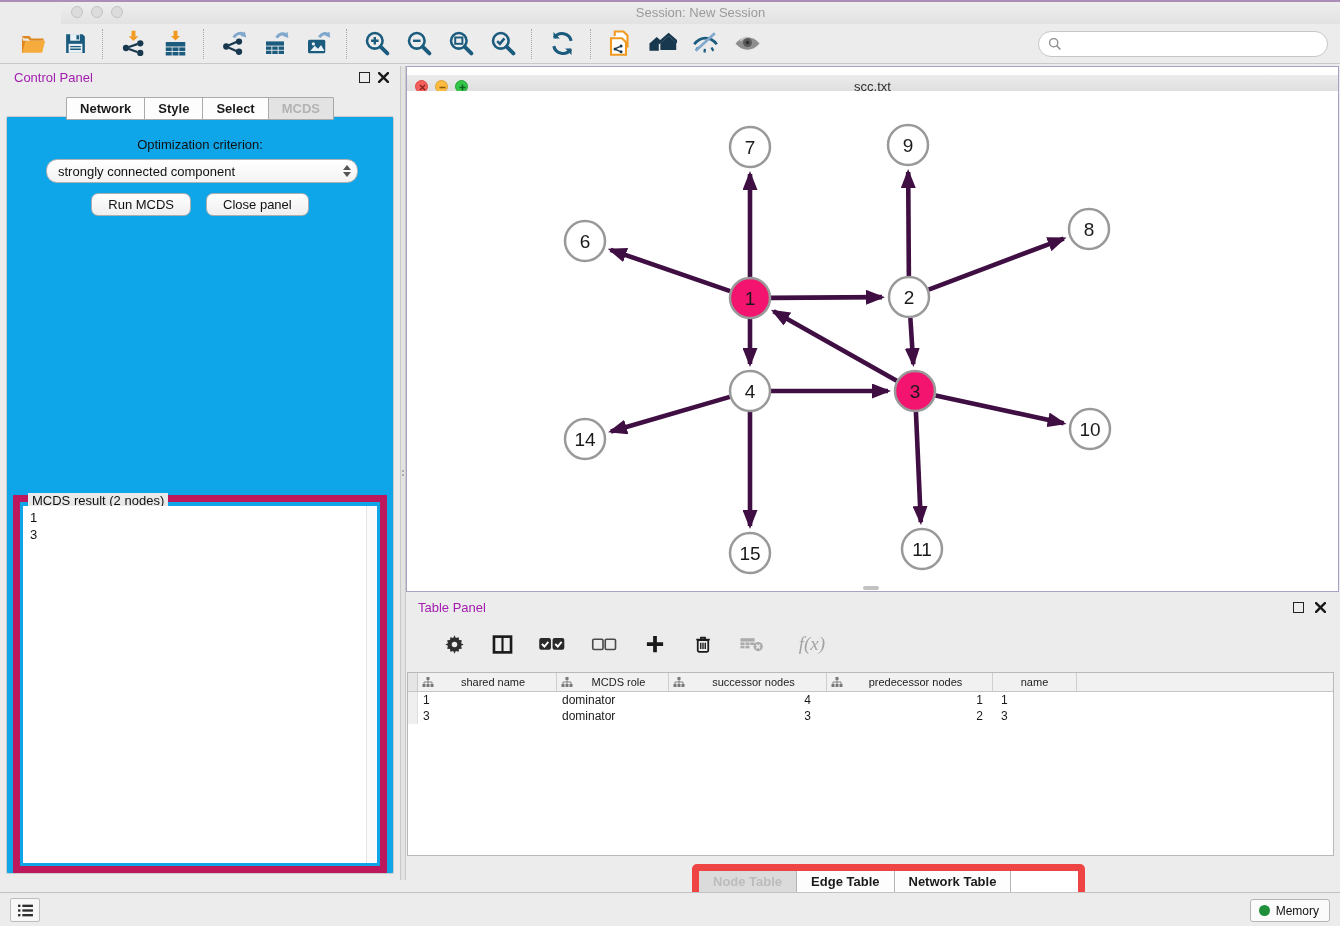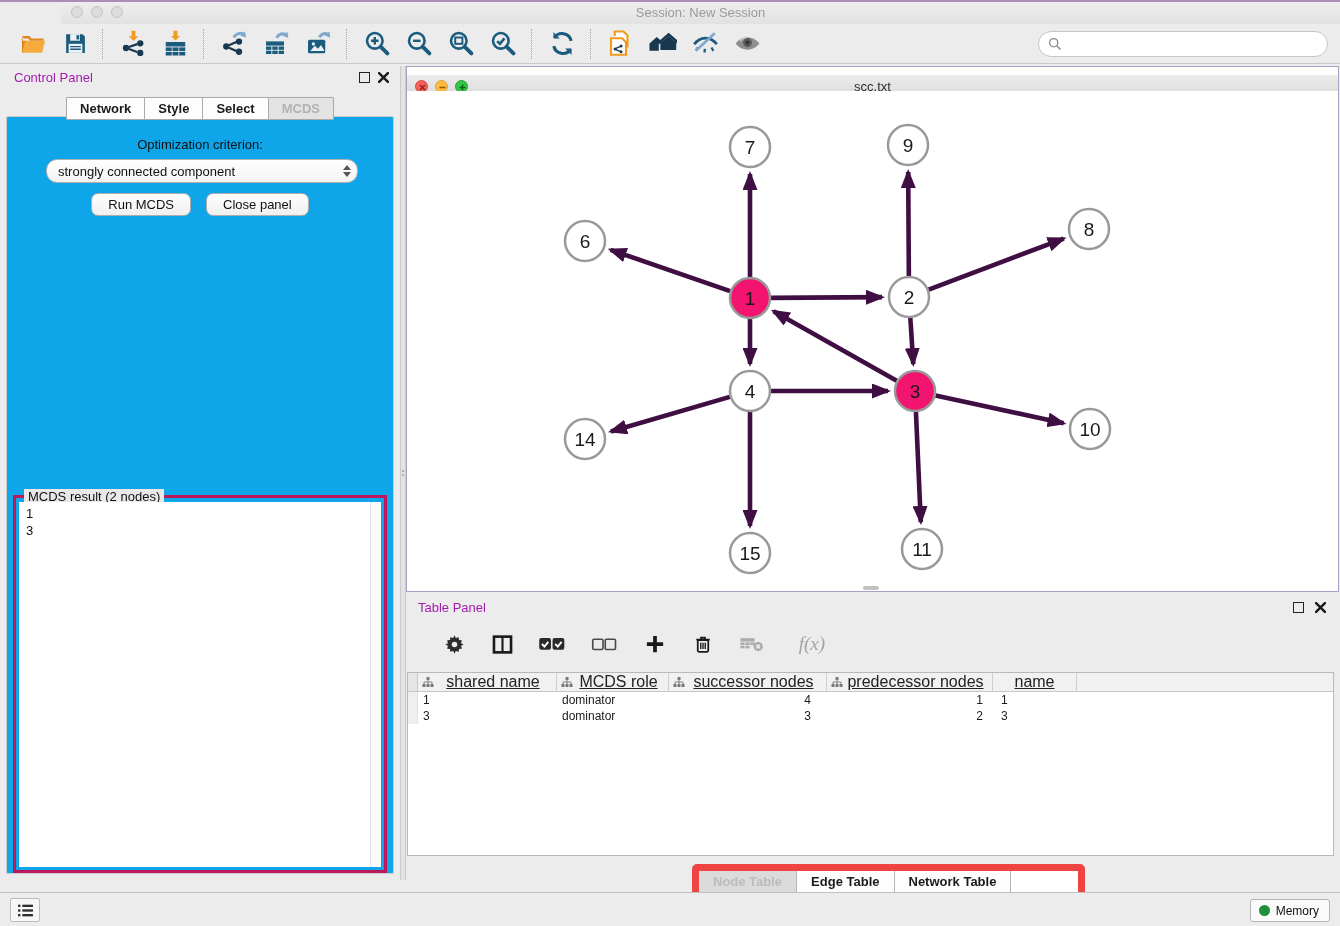--- a/index.html
+++ b/index.html
@@ -35,21 +35,21 @@
   .cp-body { position:absolute; left:6px; right:6px; top:50px; bottom:6px; background:#0ea5e9; border:1px solid #CBCBCB; border-radius:2px; }
   .opt-label { position:absolute; top:20px; left:0; right:0; text-align:center; font-size:13px; color:#111; }
   .criterion { position:absolute; top:42px; left:39px; width:312px; height:24px; background:linear-gradient(#FFFFFF,#F3F3F3); border:1px solid #B1B1B1; border-radius:11px; display:flex; align-items:center; padding:0 6px 0 11px; font-size:13px; color:#111; }
   .criterion .spacer { flex:1; }
   .stepper { display:flex; flex-direction:column; align-items:center; gap:2px; }
   .stepper i { display:block; width:0; height:0; border-left:4px solid transparent; border-right:4px solid transparent; }
   .stepper .up { border-bottom:5px solid #555; }
   .stepper .dn { border-top:5px solid #555; }
   .cp-buttons { position:absolute; top:76px; left:0; right:0; display:flex; justify-content:center; gap:15px; }
   .pushbtn { height:23px; padding:0 16px; font-size:13px; color:#111; background:linear-gradient(#FFFFFF,#EFEFEF); border:1px solid #ADADAD; border-radius:7px; font-family:"Liberation Sans",sans-serif; }
-  .groupbox { position:absolute; top:378px; left:6px; right:6px; height:378px; border:3px solid #be185d;padding-left:40px; }
+  .groupbox { position:absolute; top:378px; left:6px; right:6px; height:378px; border:7px solid #be185d;padding-left:40px; }
   .groupbox .legend { position:absolute; top:-9px; left:8px; background:#E9E9E9; padding:0 4px; font-size:13px; color:#111; }
   .groupbox .inner { position:absolute; left:3px; right:3px; top:4px; bottom:3px; background:#FFF; }
   .result-lines { padding:3px 7px; font-size:13px; line-height:17px; color:#111; }
   .result-scroll { position:absolute; right:0; top:0; bottom:0; width:11px; background:#FBFBFB; border-left:1px solid #E4E4E4; }
 
   
   .vsplit { position:absolute; left:400px; top:66px; width:6px; height:814px; background:#E3E3E3; border-left:1px solid #C9C9C9; border-right:1px solid #C9C9C9; }
   .vsplit .dots { position:absolute; top:402px; left:1px; }
   .vsplit .dots i { display:block; width:2px; height:2px; background:#9A9A9A; margin:2px 0; border-radius:50%; }
 
@@ -67,21 +67,21 @@
   .hscroll-thumb { position:absolute; bottom:1px; left:456px; width:16px; height:4px; background:#C2C2C2; border-radius:2px; }
 
   
   .table-panel { position:absolute; left:406px; top:596px; width:934px; height:292px; background:#ECECEC; }
   .tp-toolbar { position:absolute; top:26px; left:0; right:0; height:44px; display:flex; align-items:center; padding-left:20px; }
   .tp-toolbar .tbtn { margin:0 9px; }
   .fx-label { font-family:"Liberation Serif", serif; font-style:italic; font-size:19px; color:#A3A3A3; }
   .tablebox { position:absolute; left:1px; right:6px; top:76px; height:184px; background:#FFF; border:1px solid #B9B9B9; overflow:hidden; }
   .thead { display:flex; height:19px; background:#F1F1F1; border-bottom:1px solid #C6C6C6; }
   .gutter { width:10px; background:#E5E5E5; border-right:1px solid #CACACA; height:100%; }
-  .th { display:flex; align-items:center; border-right:1px solid #CFCFCF; font-size:16px; color:#222; padding:0 4px;text-decoration:underline; }
+  .th { display:flex; align-items:center; border-right:1px solid #CFCFCF; font-size:11px; color:#222; padding:0 4px; }
   .th .lbl { flex:1; text-align:center; }
   .trow { display:flex; height:16px; align-items:center; }
   .td { font-size:12px; color:#1A1A1A; height:16px; line-height:16px; overflow:hidden; }
   .tp-tabs { position:absolute; top:268px; left:286px; display:flex; border:7px solid #ef4444; border-radius:5px; overflow:hidden; background:#FFF; }
   .tp-tabs .tab { padding:3px 14px; font-size:13px; font-weight:bold; color:#1A1A1A; background:#FDFDFD; border-right:1px solid #B5B5B5; }
   .tp-tabs .tab:last-child { border-right:none;margin-top:45px; }
   .tp-tabs .tab.selected { background:#DBDBDB; color:#BCBCBC; }
 
   
   .statusbar { position:absolute; left:0; right:0; bottom:0; height:34px; background:#ECECEC; border-top:1px solid #C2C2C2; }

